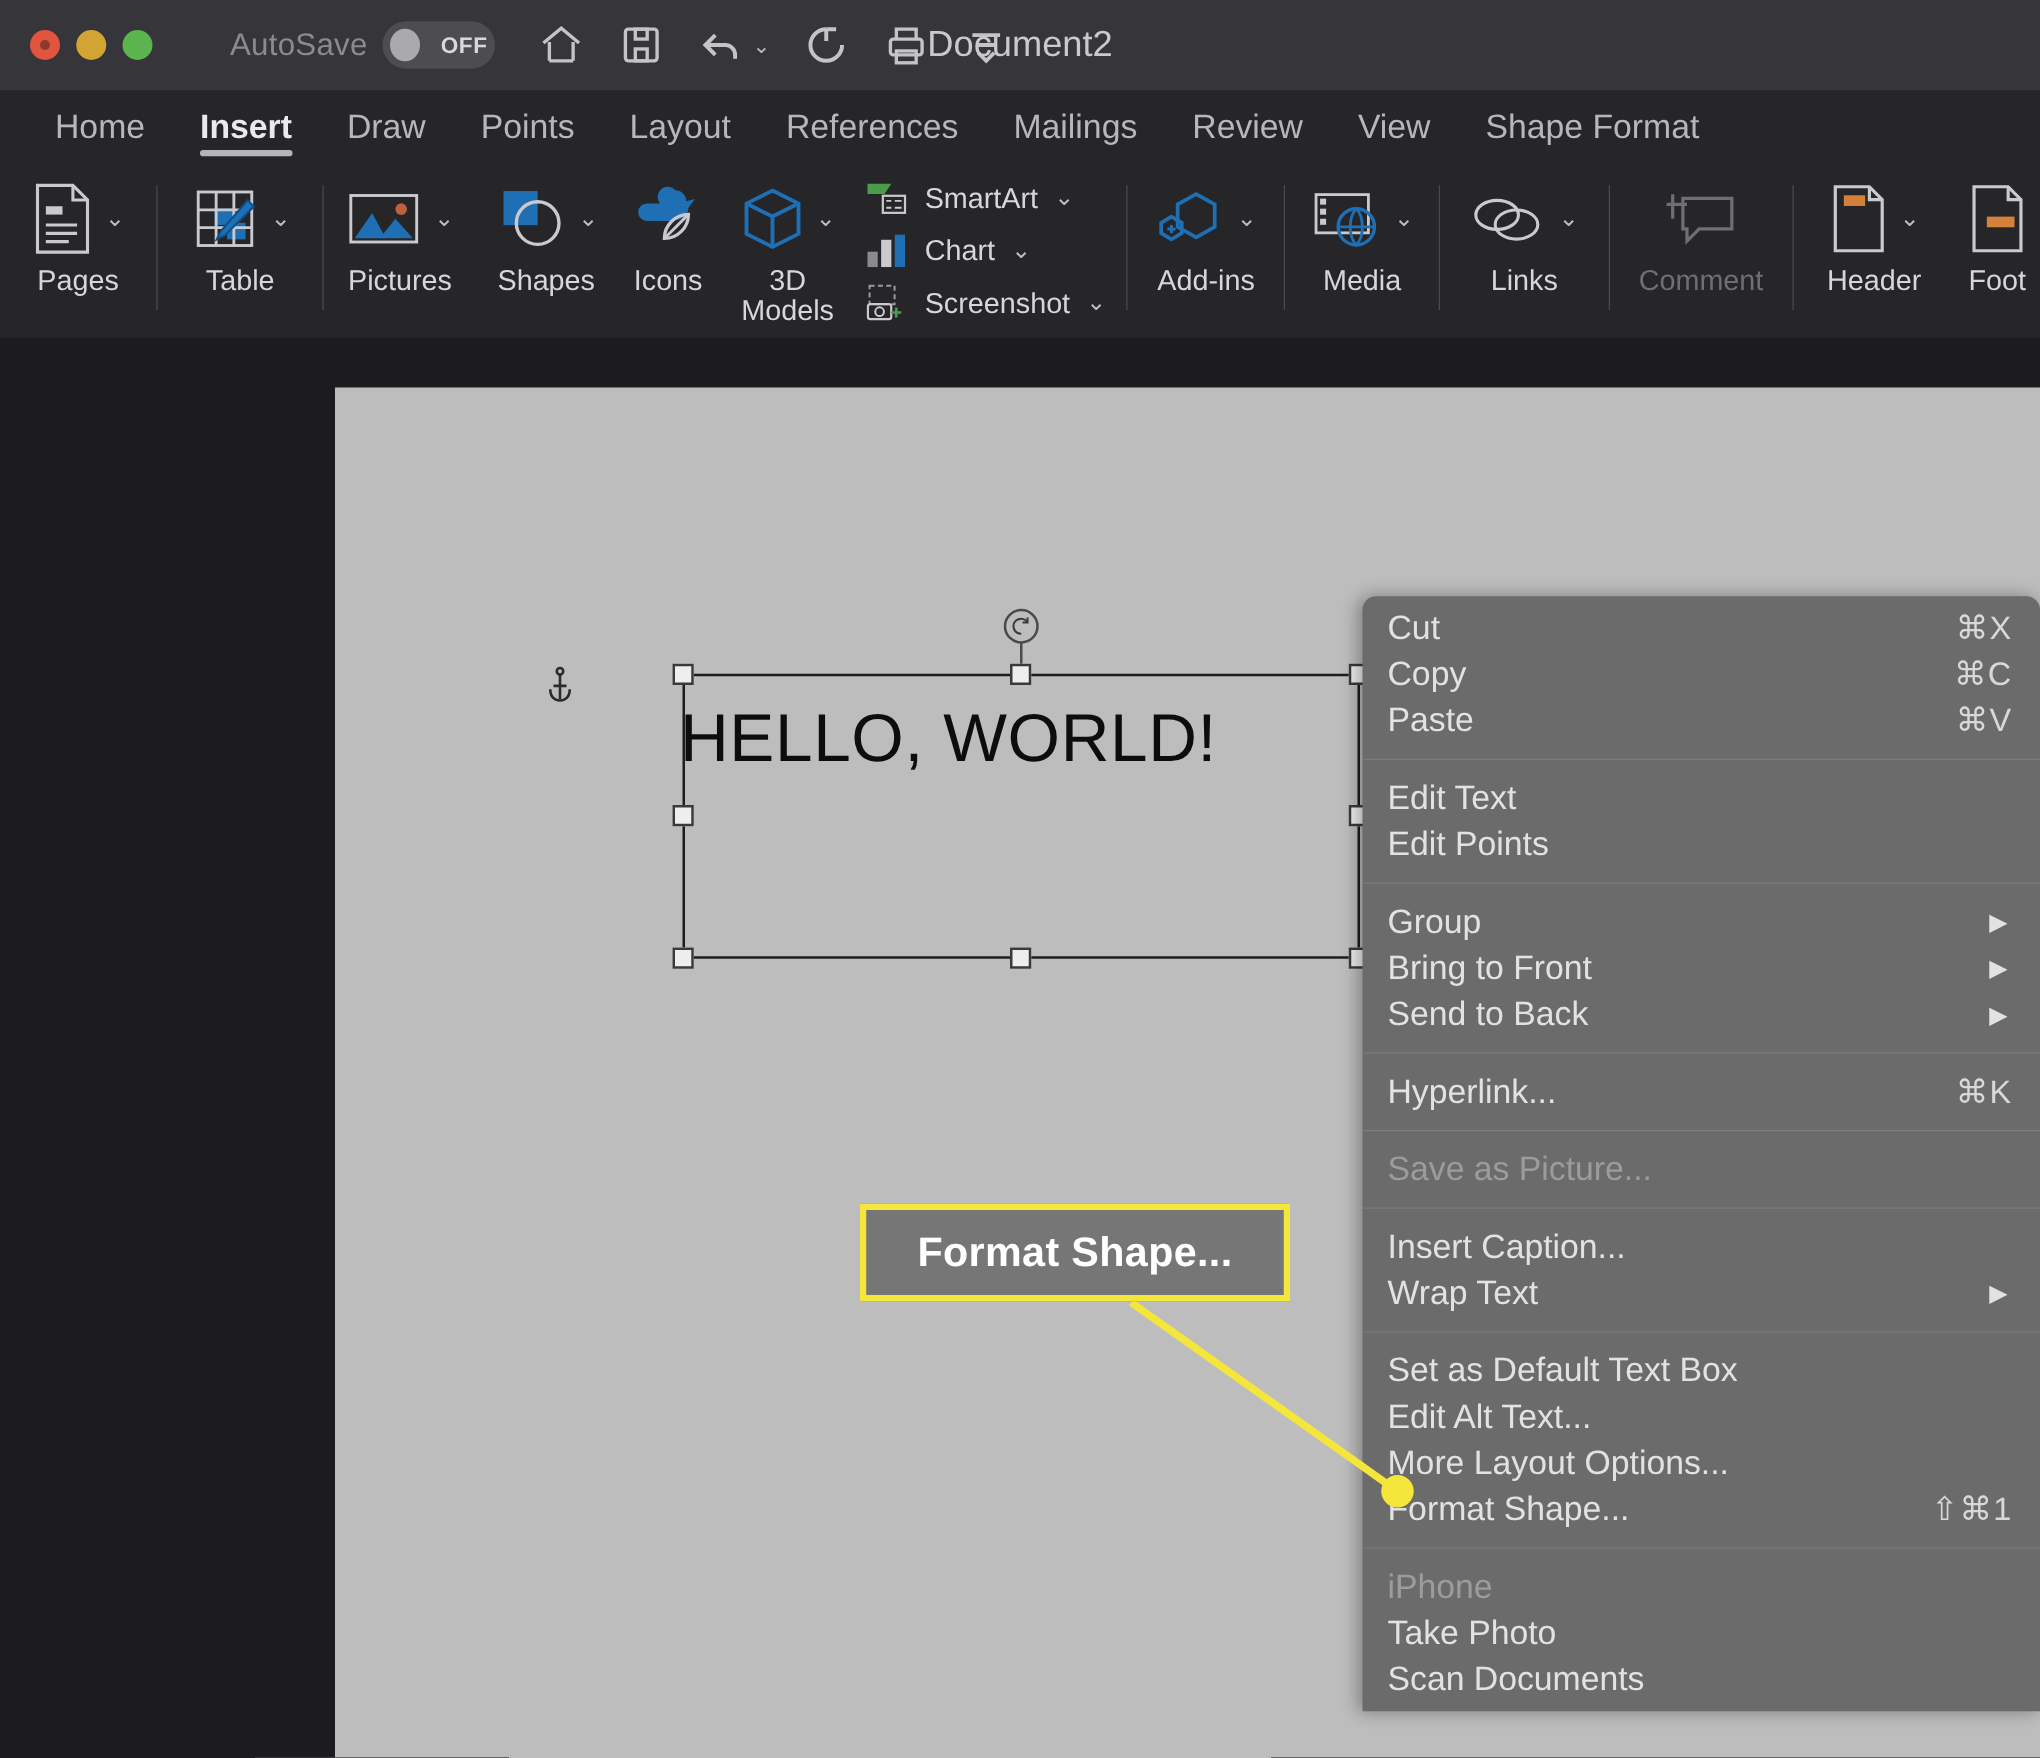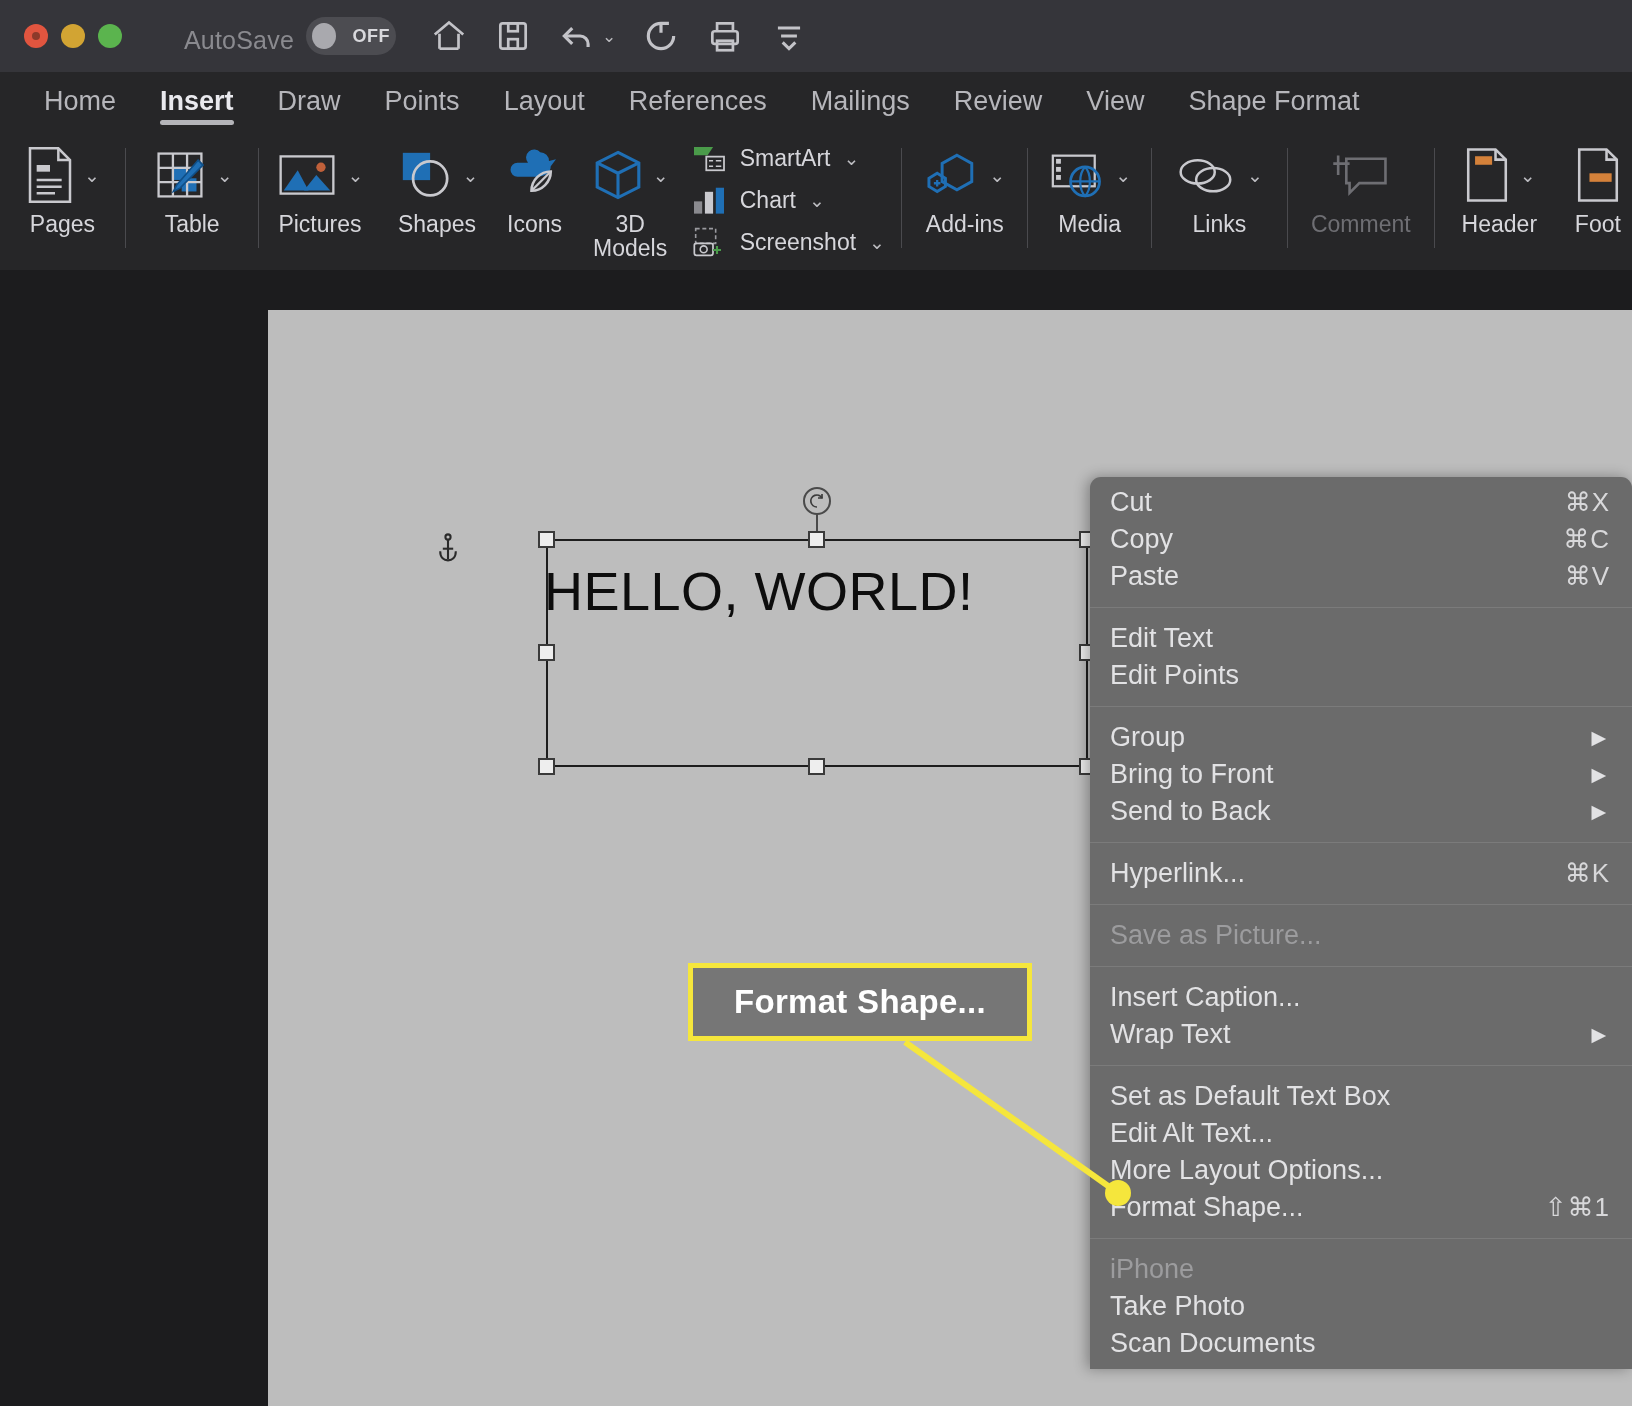--- a/index.html
+++ b/index.html
@@ -20,21 +20,21 @@
   .traffic { display: flex; align-items: center; gap: 13px; margin-left: 24px; }
   .light { width: 24px; height: 24px; border-radius: 50%; }
   .light.red    { background: #e1553f; }
   .light.yellow { background: #d2a433; }
   .light.green  { background: #5bb44e; }
   .light.red::after {
     content: ""; display: block; width: 8px; height: 8px; margin: 8px auto;
     border-radius: 50%; background: #8d3a2a;
   }
 
-  .autosave-wrap { display: flex; align-items: flex-end; margin-left: 62px; gap: 12px; }
+  .autosave-wrap { display: flex; align-items: center; margin-left: 62px; gap: 12px; }
   .autosave-label { color: #8a8a8f; font-size: 25px; letter-spacing: .2px; }
   .toggle {
     width: 90px; height: 38px; border-radius: 19px; background: #4c4c51;
     display: flex; align-items: center; padding: 0 6px; gap: 17px;
   }
   .toggle .knob { width: 26px; height: 26px; border-radius: 50%; background: #a9a9ae; }
   .toggle .off { color: #d8d8dc; font-size: 18px; font-weight: bold; letter-spacing: .5px; }
 
   .qat { display: flex; align-items: center; margin-left: 34px; gap: 26px; }
   .qat .ic { width: 38px; height: 38px; display: block; }
@@ -195,20 +195,21 @@
         <path d="M7 9 V4 H17 V9"></path>
           <rect x="4" y="9" width="16" height="8" rx="1.5"></rect>
           <rect x="7" y="15" width="10" height="6"></rect>
       </svg>
       <svg class="ic" viewBox="0 0 24 24" fill="none" stroke="#c3c3c8" stroke-width="1.9">
         <path d="M5 7 H19 M7 12 H17"></path>
           <path d="M8 16 L12 20 L16 16"></path>
       </svg>
     </div>
   </div>
+  <div class="doc-title">Document2</div>
 
   <div class="tabs">
     <div class="tab">Home</div>
     <div class="tab active">Insert</div>
     <div class="tab">Draw</div>
     <div class="tab">Points</div>
     <div class="tab">Layout</div>
     <div class="tab">References</div>
     <div class="tab">Mailings</div>
     <div class="tab">Review</div>

